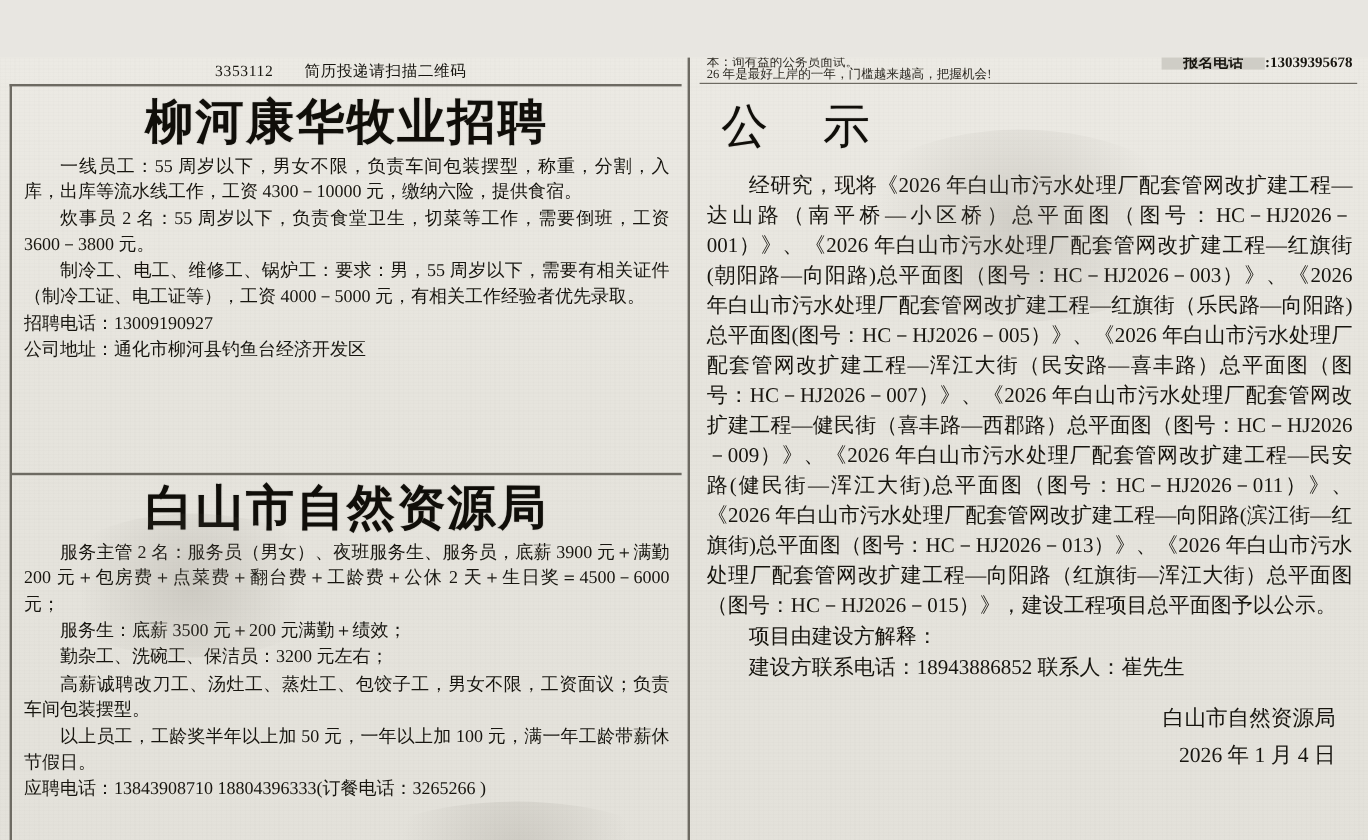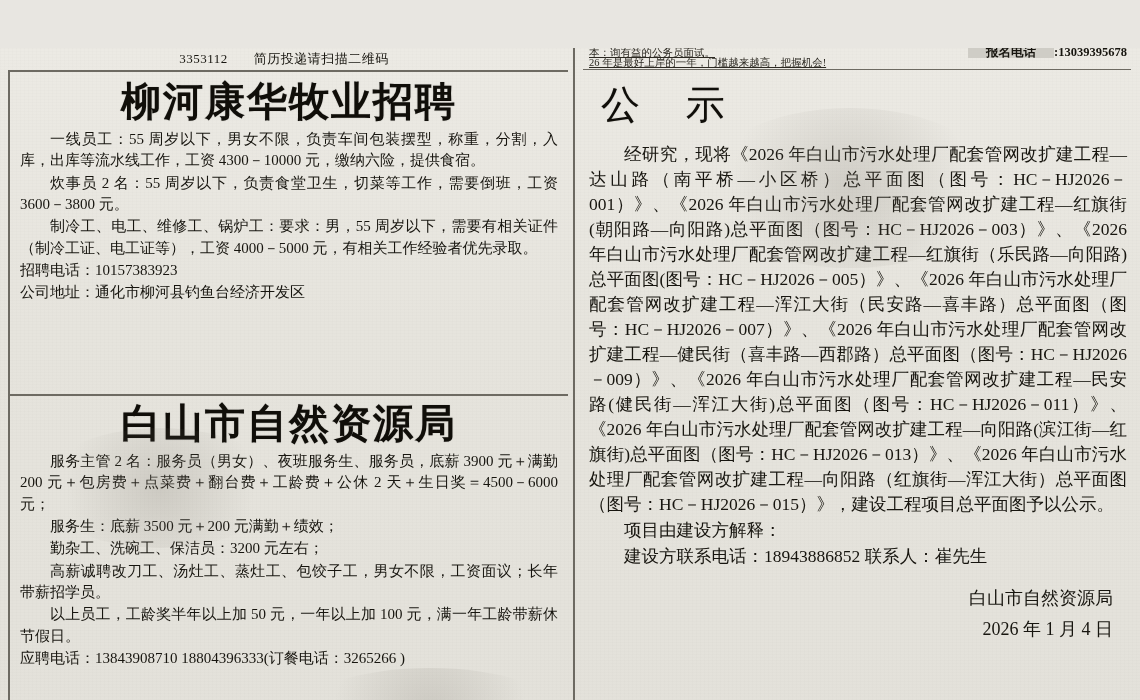--- a/index.html
+++ b/index.html
@@ -146,21 +146,20 @@
   .right-head-small {
     font-size: 10.5px;
     line-height: 11px;
     color: #2b2821;
     border-bottom: 1.5px solid #6d6a62;
     padding: 0 0 1px 6px;
     position: relative;
     height: 22px;
     box-sizing: border-box;
     overflow: hidden;
-    text-decoration: underline;
   }
   .phone-box {
     position: absolute;
     right: 4px;
     top: -1px;
     font-size: 12.5px;
     font-weight: bold;
     color: #17150f;
     background: transparent;
   }
@@ -209,36 +208,36 @@
   </div>
 
   <div class="col-left">
 
     <div class="ad" style="height:322px;">
       <h1 class="ad-title">柳河康华牧业招聘</h1>
       <div class="body-text">
         <p class="indent2">一线员工：55 周岁以下，男女不限，负责车间包装摆型，称重，分割，入库，出库等流水线工作，工资 4300－10000 元，缴纳六险，提供食宿。</p>
         <p class="indent2">炊事员 2 名：55 周岁以下，负责食堂卫生，切菜等工作，需要倒班，工资 3600－3800 元。</p>
         <p class="indent2">制冷工、电工、维修工、锅炉工：要求：男，55 周岁以下，需要有相关证件（制冷工证、电工证等），工资 4000－5000 元，有相关工作经验者优先录取。</p>
-        <p>招聘电话：10157383923</p>
+        <p>招聘电话：13009190927</p>
         <p>公司地址：通化市柳河县钓鱼台经济开发区</p>
       </div>
     </div>
 
     <div style="position:relative;height:0;">
       <div class="ad-rule"></div>
     </div>
 
     <div class="ad">
       <h1 class="ad-title">白山市自然资源局</h1>
       <div class="body-text">
         <p class="indent2">服务主管 2 名：服务员（男女）、夜班服务生、服务员，底薪 3900 元＋满勤 200 元＋包房费＋点菜费＋翻台费＋工龄费＋公休 2 天＋生日奖＝4500－6000 元；</p>
         <p class="indent2">服务生：底薪 3500 元＋200 元满勤＋绩效；</p>
         <p class="indent2">勤杂工、洗碗工、保洁员：3200 元左右；</p>
-        <p class="indent2">高薪诚聘改刀工、汤灶工、蒸灶工、包饺子工，男女不限，工资面议；长年带薪招学员。</p>
+        <p class="indent2">高薪诚聘改刀工、汤灶工、蒸灶工、包饺子工，男女不限，工资面议；负责车间包装摆型。</p>
         <p class="indent2">以上员工，工龄奖半年以上加 50 元，一年以上加 100 元，满一年工龄带薪休节假日。</p>
         <p>应聘电话：13843908710  18804396333(订餐电话：3265266 )</p>
       </div>
     </div>
   </div>
 
   <div class="col-divider"></div>
 
   <div class="right-head-small" style="position:absolute;left:583px;top:0;width:548px;">
     <div class="tiny-line">本：询有益的公务员面试。</div>

